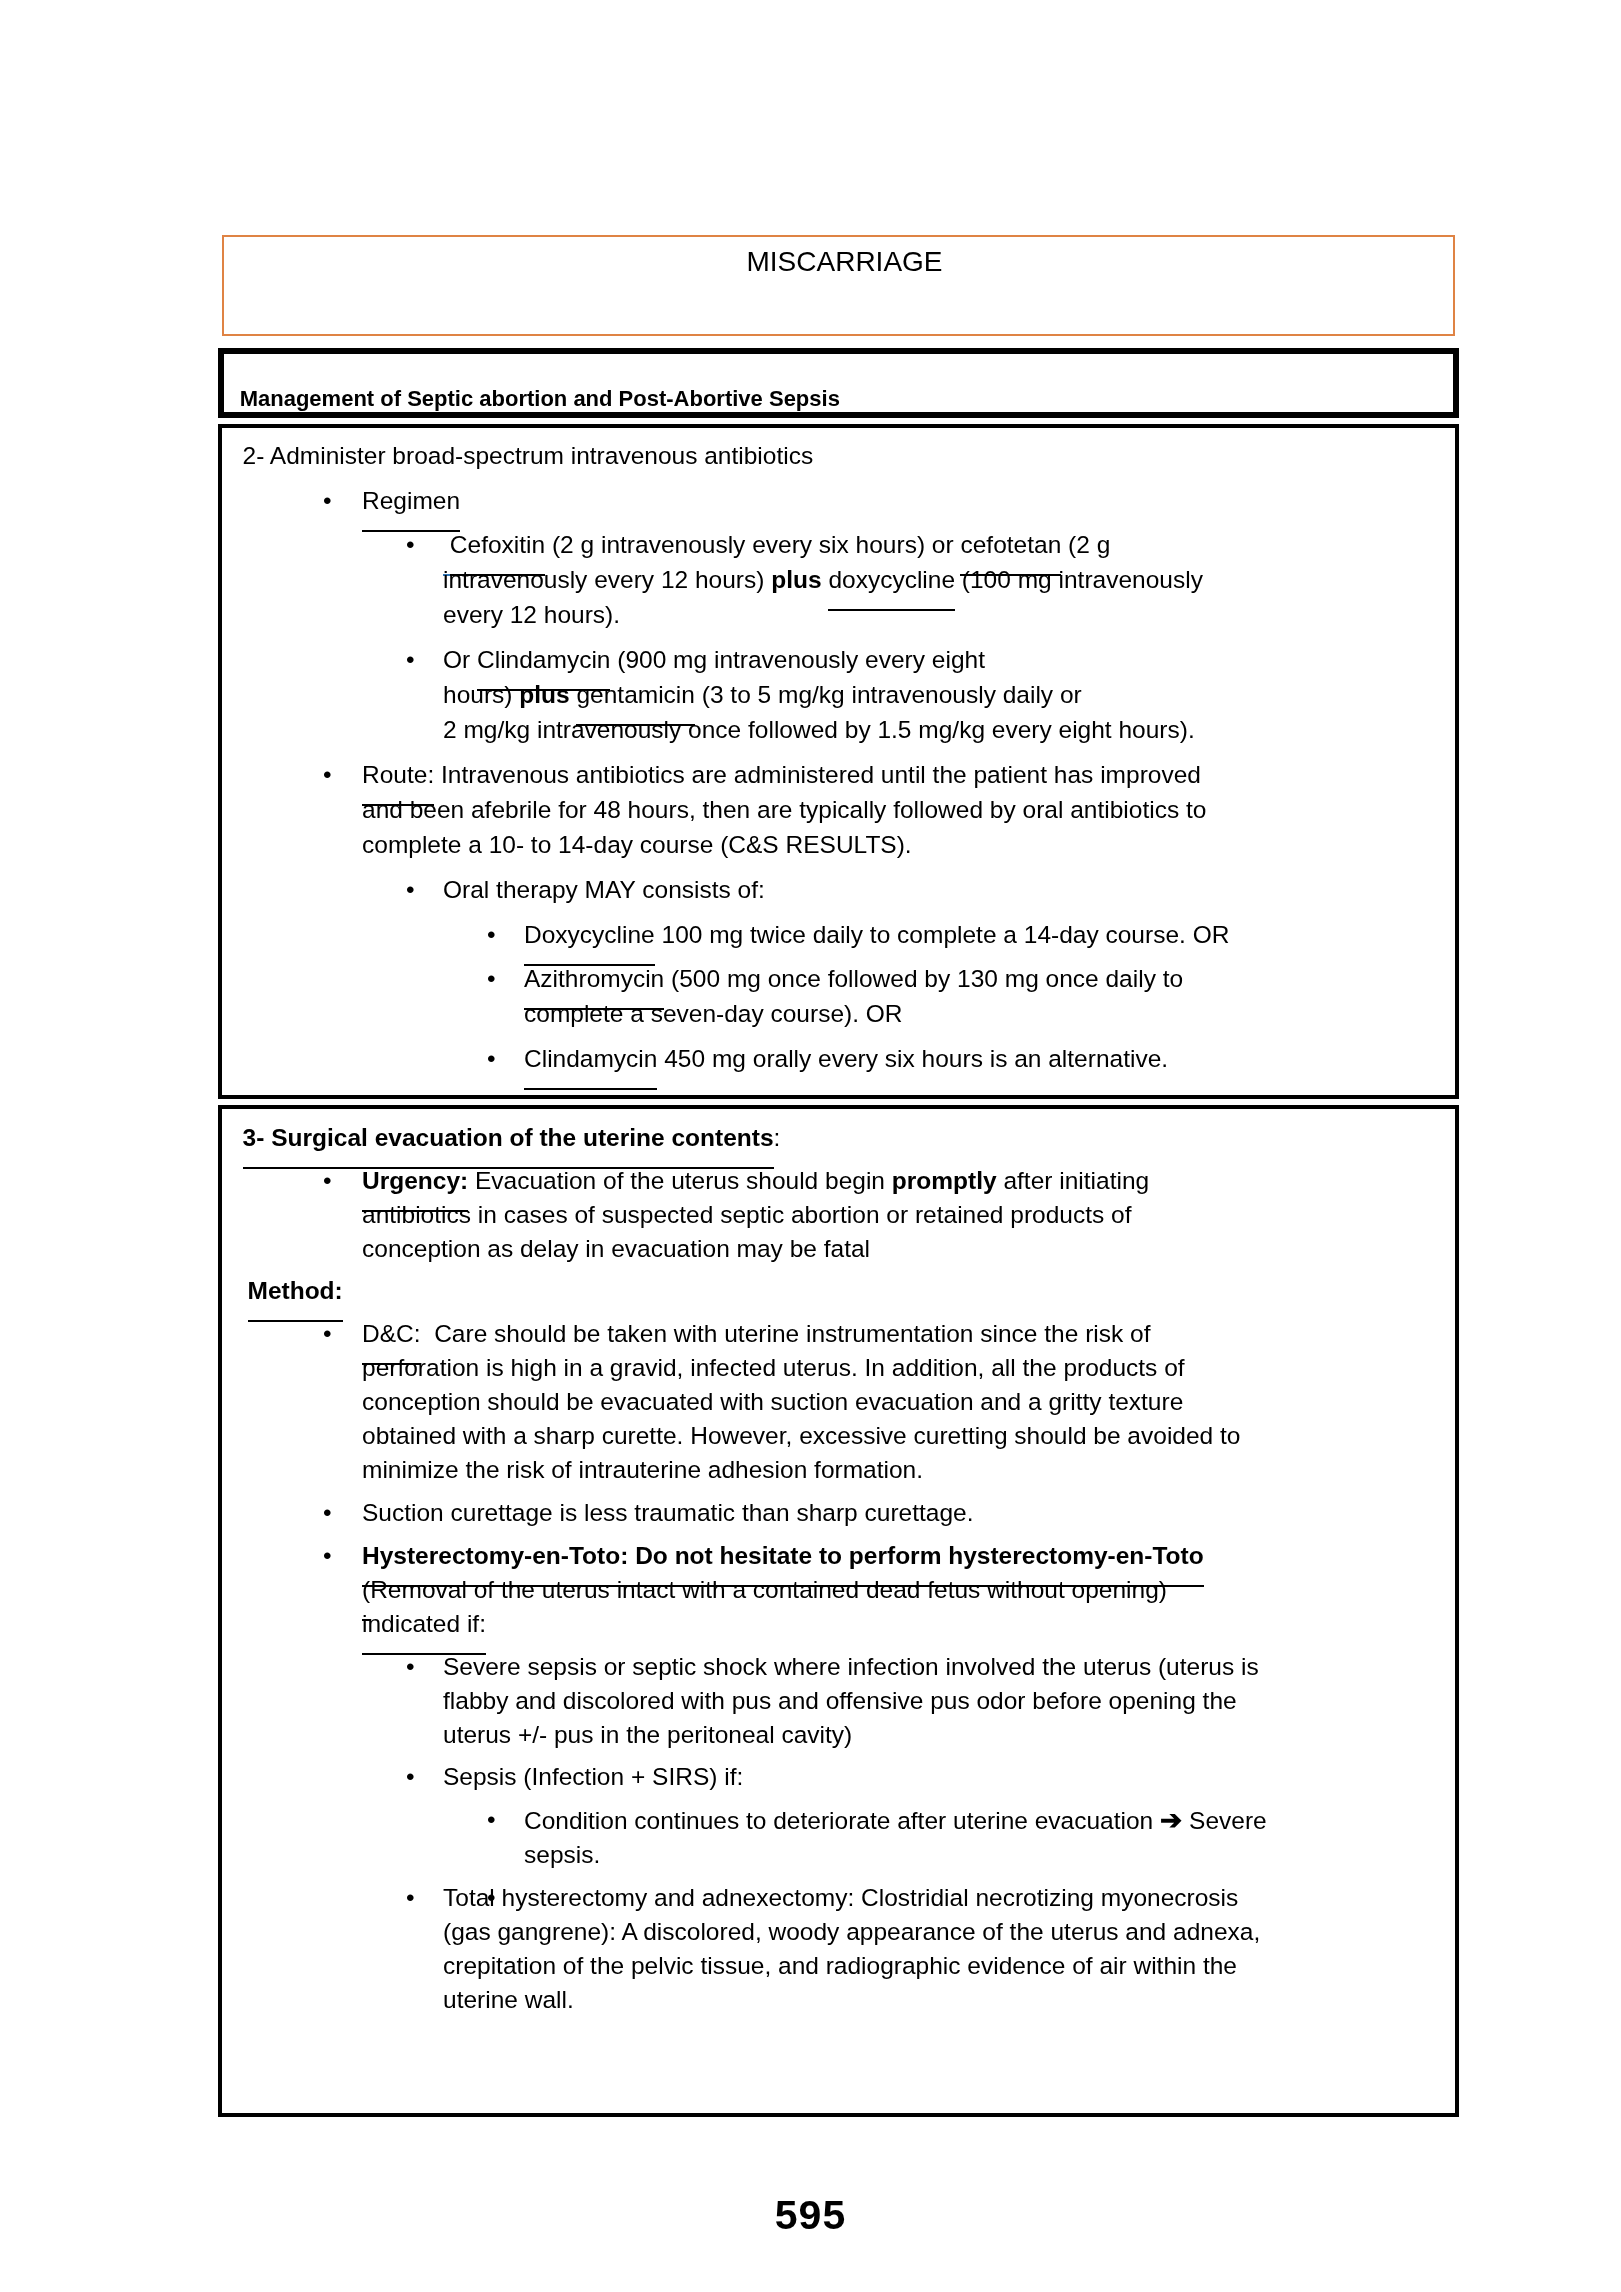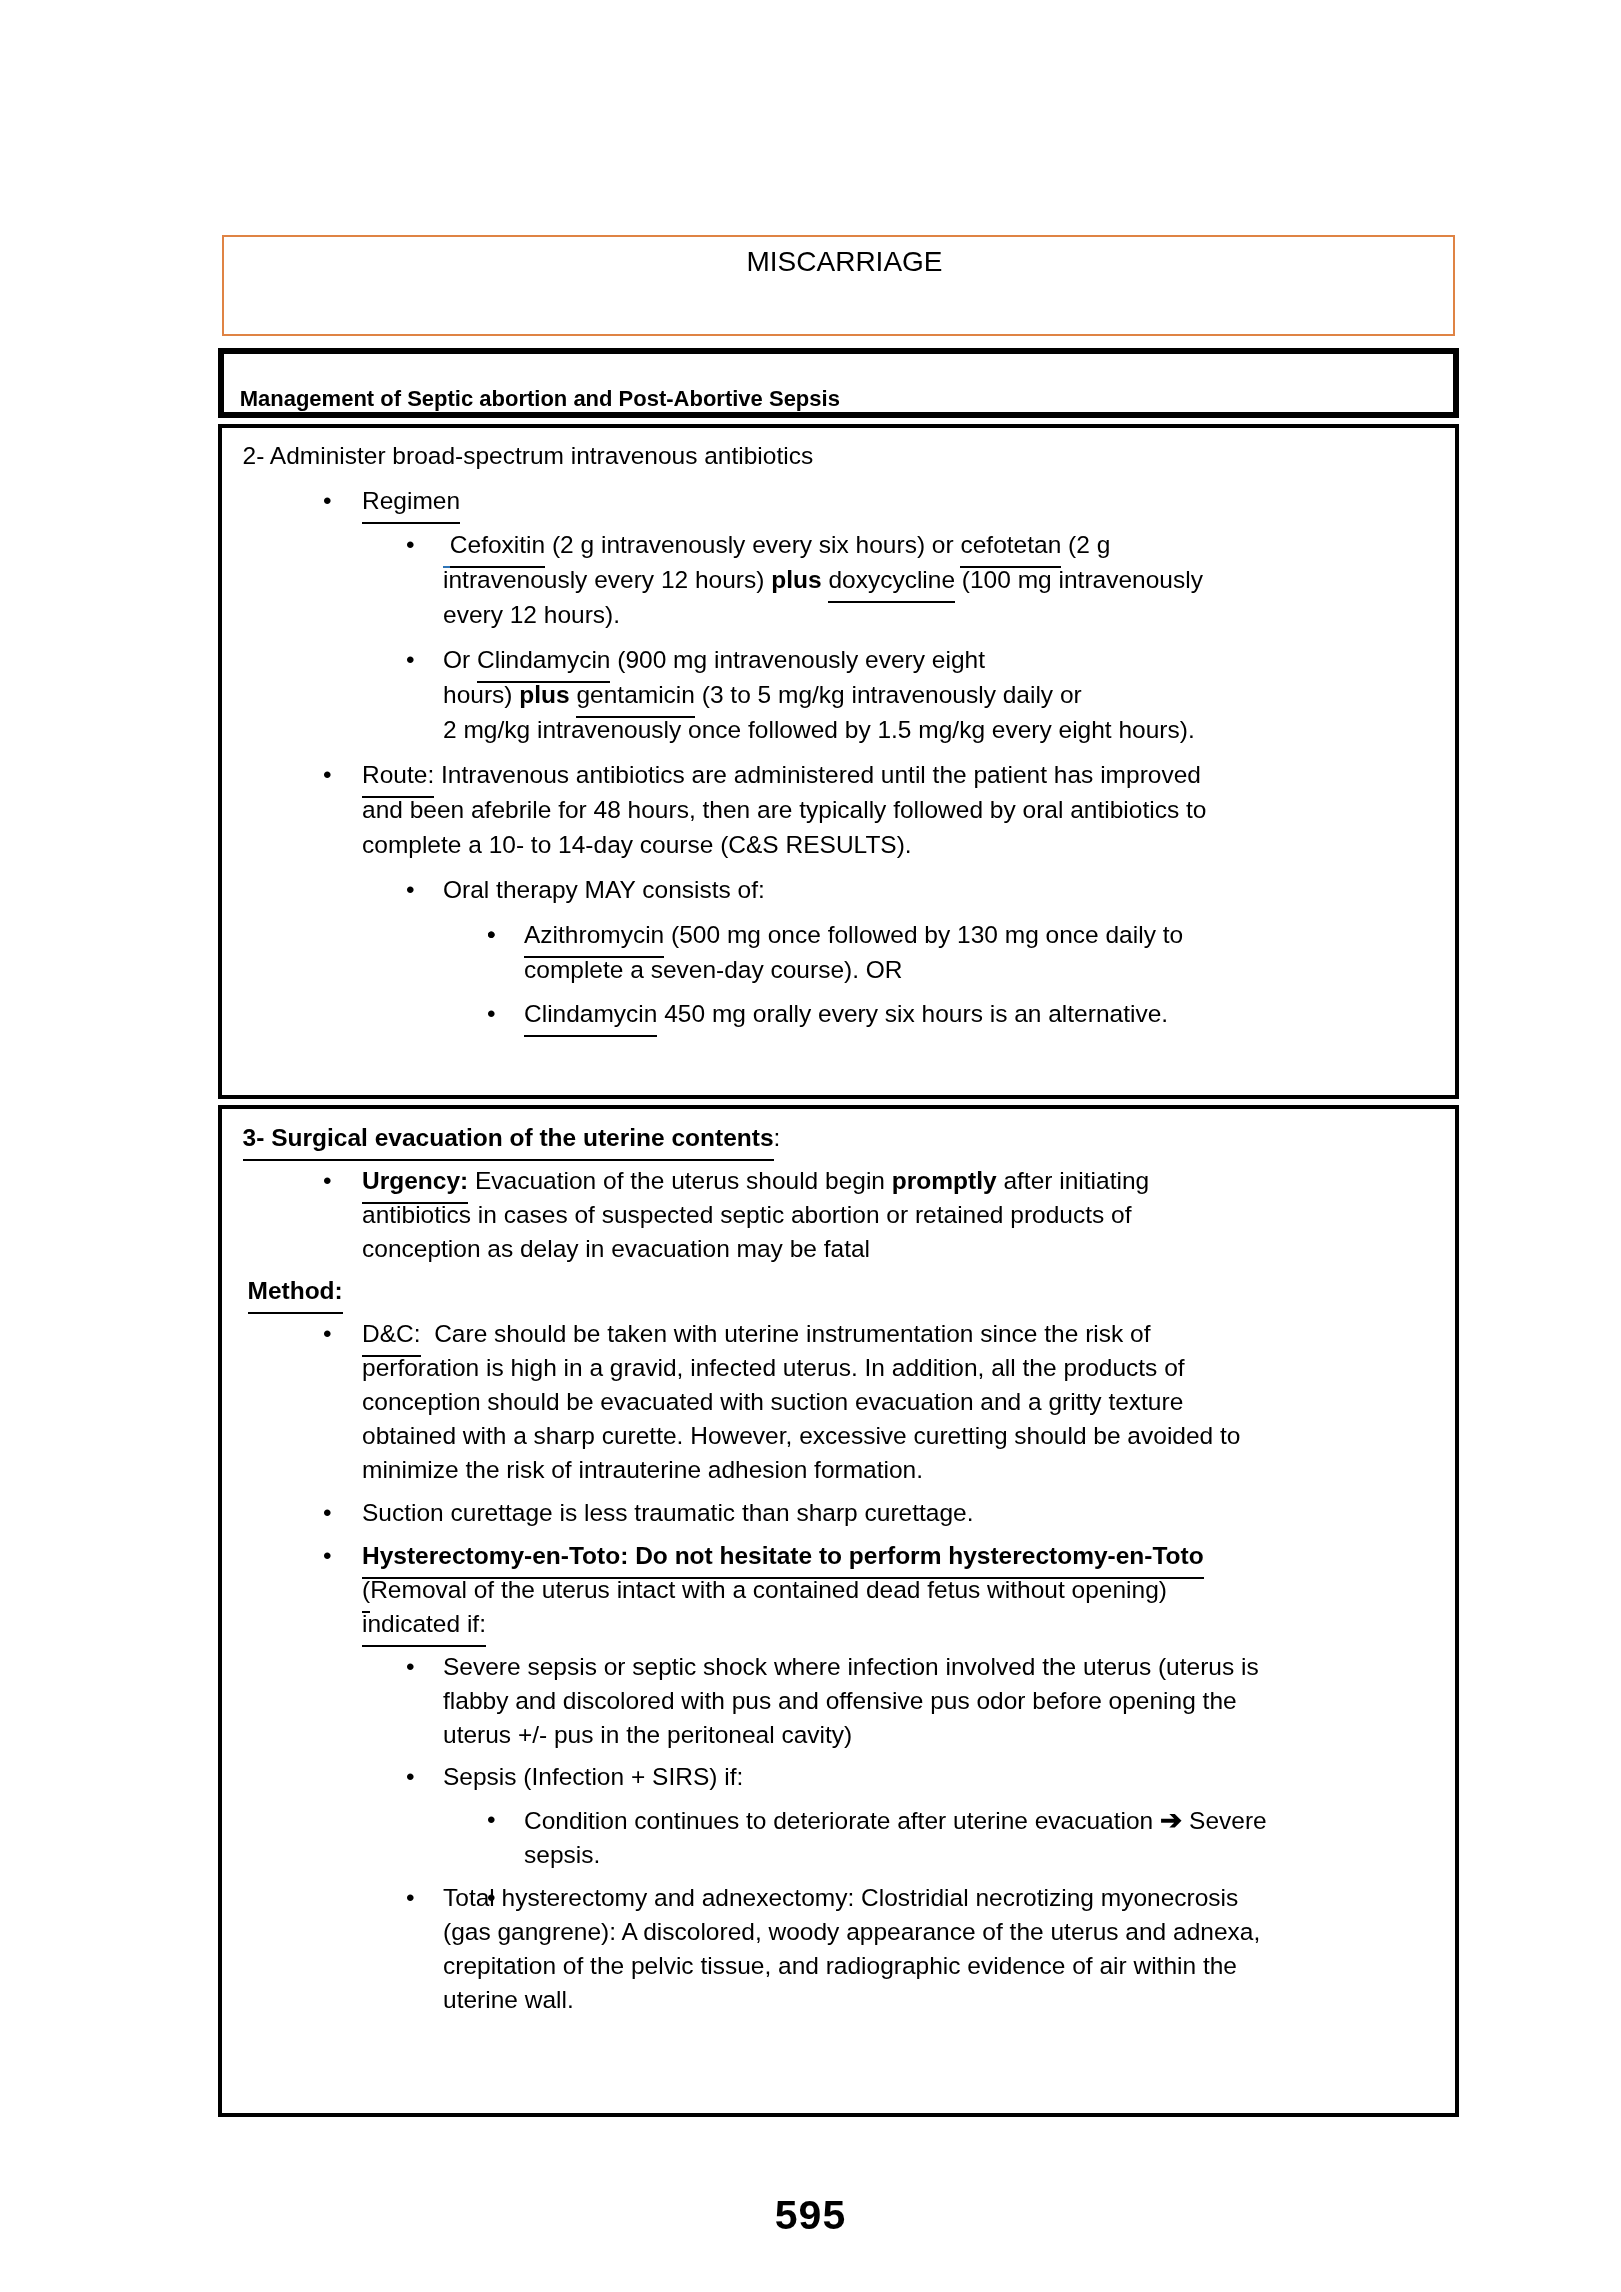--- a/index.html
+++ b/index.html
@@ -30,21 +30,21 @@
   .bx3{top:1105px;width:1241px;height:1012px;line-height:34px;}
   .bx .heading{padding:9.8px 19.6px 0 20.6px;}
   .bx3 .heading{padding-top:11.8px;}
   .li{position:relative;margin:9.8px 0;padding-right:21.6px;}
   .bx3 .li{margin:8.8px 0;}
   .li .marker{position:absolute;top:0;}
   .lvl1{padding-left:140px;}  .lvl1 .marker{left:101px;}
   .lvl2{padding-left:221px;}  .lvl2 .marker{left:184px;}
   .lvl3{padding-left:302px;}  .lvl3 .marker{left:265px;}
   .plain{padding-left:25.5px;}
-  .u{border-bottom:2.9px solid #000;padding-bottom:8px;}
+  .u{border-bottom:2.9px solid #000;padding-bottom:16px;}
   .u.blue{border-bottom-color:#2E74B5;}
   b,.b{font-weight:bold;}
   .arrow{font-weight:bold;font-size:26.5px;}
   .footer{
     position:absolute;left:0;top:2192px;width:100%;text-align:center;
     font-size:41px;font-weight:bold;letter-spacing:1px;
   }
 </style>
 </head>
 <body>
@@ -60,21 +60,21 @@
   </div>
 
   <div class="bx bx2">
     <div class="heading"><span>2- Administer broad-spectrum intravenous antibiotics</span></div>
     <div>
         <div class="li lvl1"><span class="marker">•</span><span><span class="u">Regimen</span></span></div>
         <div class="li lvl2"><span class="marker">•</span><span><span class="u blue" style="border-bottom-color: rgb(46, 116, 181);">&nbsp;</span><span class="u">Cefoxitin</span><span> (2 g intravenously every six hours) or </span><span class="u">cefotetan</span><span> (2 g</span><br><span>intravenously every 12 hours) </span><span class="b">plus</span><span> </span><span class="u">doxycycline</span><span> (100 mg intravenously</span><br><span>every 12 hours).</span></span></div>
         <div class="li lvl2"><span class="marker">•</span><span><span>Or </span><span class="u">Clindamycin</span><span> (900 mg intravenously every eight</span><br><span>hours) </span><span class="b">plus</span><span> </span><span class="u">gentamicin</span><span> (3 to 5 mg/kg intravenously daily or</span><br><span>2 mg/kg intravenously once followed by 1.5 mg/kg every eight hours).</span></span></div>
         <div class="li lvl1"><span class="marker">•</span><span><span class="u">Route:</span><span> Intravenous antibiotics are administered until the patient has improved</span><br><span>and been afebrile for 48 hours, then are typically followed by oral antibiotics to</span><br><span>complete a 10- to 14-day course (C&amp;S RESULTS).</span></span></div>
         <div class="li lvl2"><span class="marker">•</span><span><span>Oral therapy MAY consists of:</span></span></div>
-        <div class="li lvl3"><span class="marker">•</span></div>
+        <div class="li lvl3"><span class="marker">•</span><span><span class="u">Doxycycline</span><span> 100 mg twice daily to complete a 14-day course. OR</span></span></div>
         <div class="li lvl3"><span class="marker">•</span><span><span class="u">Azithromycin</span><span> (500 mg once followed by 130 mg once daily to</span><br><span>complete a seven-day course). OR</span></span></div>
         <div class="li lvl3"><span class="marker">•</span><span><span class="u">Clindamycin</span><span> 450 mg orally every six hours is an alternative.</span></span></div>
       </div>
   </div>
 
   <div class="bx bx3">
     <div class="heading"><span class="b u">3- Surgical evacuation of the uterine contents</span><span>:</span></div>
     <div>
         <div class="li lvl1"><span class="marker">•</span><span><span class="b u">Urgency:</span><span> Evacuation of the uterus should begin </span><span class="b">promptly</span><span> after initiating</span><br><span>antibiotics in cases of suspected septic abortion or retained products of</span><br><span>conception as delay in evacuation may be fatal</span></span></div>
         <div class="li plain"><span><span class="b u">Method:</span></span></div>

